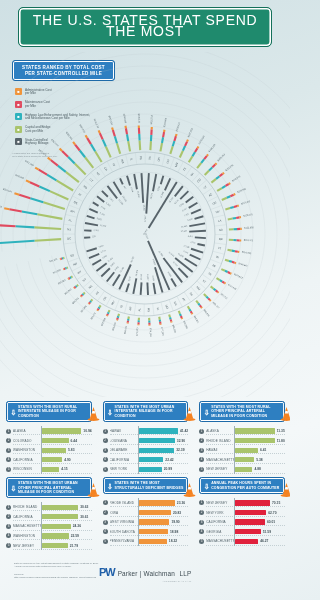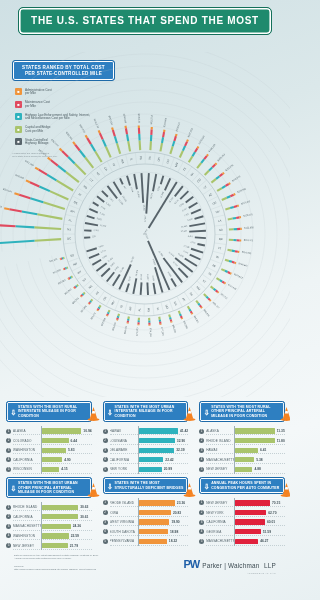--- a/index.html
+++ b/index.html
@@ -10,21 +10,21 @@
     overflow: hidden; position: relative;
   }
   
   .title-wrap { padding: 7px 18px 0; }
   .title-banner {
     background:#1f8a6d; border:1px solid #14705a; border-radius:5px;
     box-shadow: inset 0 0 0 1.6px #ffffff;
     padding:7px 6px 8px; text-align:center;
   }
   .title-banner .line {
-    color:#fff; font-weight:bold; font-size:10px;
+    color:#fff; font-weight:normal; font-size:14px;
     letter-spacing:0.7px; line-height:11.4px;
   }
   
   .legend {
     position:absolute; left:12px; top:60px; width:103px;
   }
   .legend-head {
     background:#2e7fc1; border:1px solid #1e6aa8; border-radius:3px;
     box-shadow: inset 0 0 0 1px #ffffff;
     color:#fff; font-size:4.6px; font-weight:bold; text-align:center;
@@ -69,21 +69,21 @@
     font-size:3.1px; color:#54646b; letter-spacing:0.1px;
     flex:0 0 28px; white-space:nowrap; overflow:hidden;
   }
   .row .track { flex:1; display:flex; align-items:center; border-left:0.8px solid #9fb0b6; padding-left:0; height:100%; }
   .row .bar { height:5.4px; border-radius:0.5px; }
   .row .val { font-size:3.3px; font-weight:bold; color:#44545b; margin-left:2px; white-space:nowrap; }
   .row .dots { position:absolute; left:7px; right:0; bottom:0.6px; border-bottom:0.6px dotted #c4d0d4; z-index:-1; }
   
   .cone { position:absolute; right:-3px; top:8px; width:13px; height:15px; }
   
-  .footer { position:absolute; left:0; bottom:0; width:290px; padding:8px 14px 26px; display:flex; justify-content:space-between; align-items:flex-start; }
+  .footer { position:absolute; left:0; bottom:0; width:290px; padding:8px 14px 18px; display:flex; align-items:flex-start; }
   .src { font-size:2.5px; line-height:3.4px; color:#7a888e; max-width:150px; }
   .src .lbl { margin-top:4px; }
   .logo { display:flex; align-items:center; }
   .logo .pw {
     color:#1f5fa8; font-size:11px; font-weight:bold; letter-spacing:-1px; margin-right:3px;
   }
   .logo .nm { font-size:6.4px; color:#3d4b52; letter-spacing:0.2px; }
   .logo .tag { font-size:2.3px; color:#9aa6ab; letter-spacing:0.4px; text-align:right; }
 </style>
 </head>

